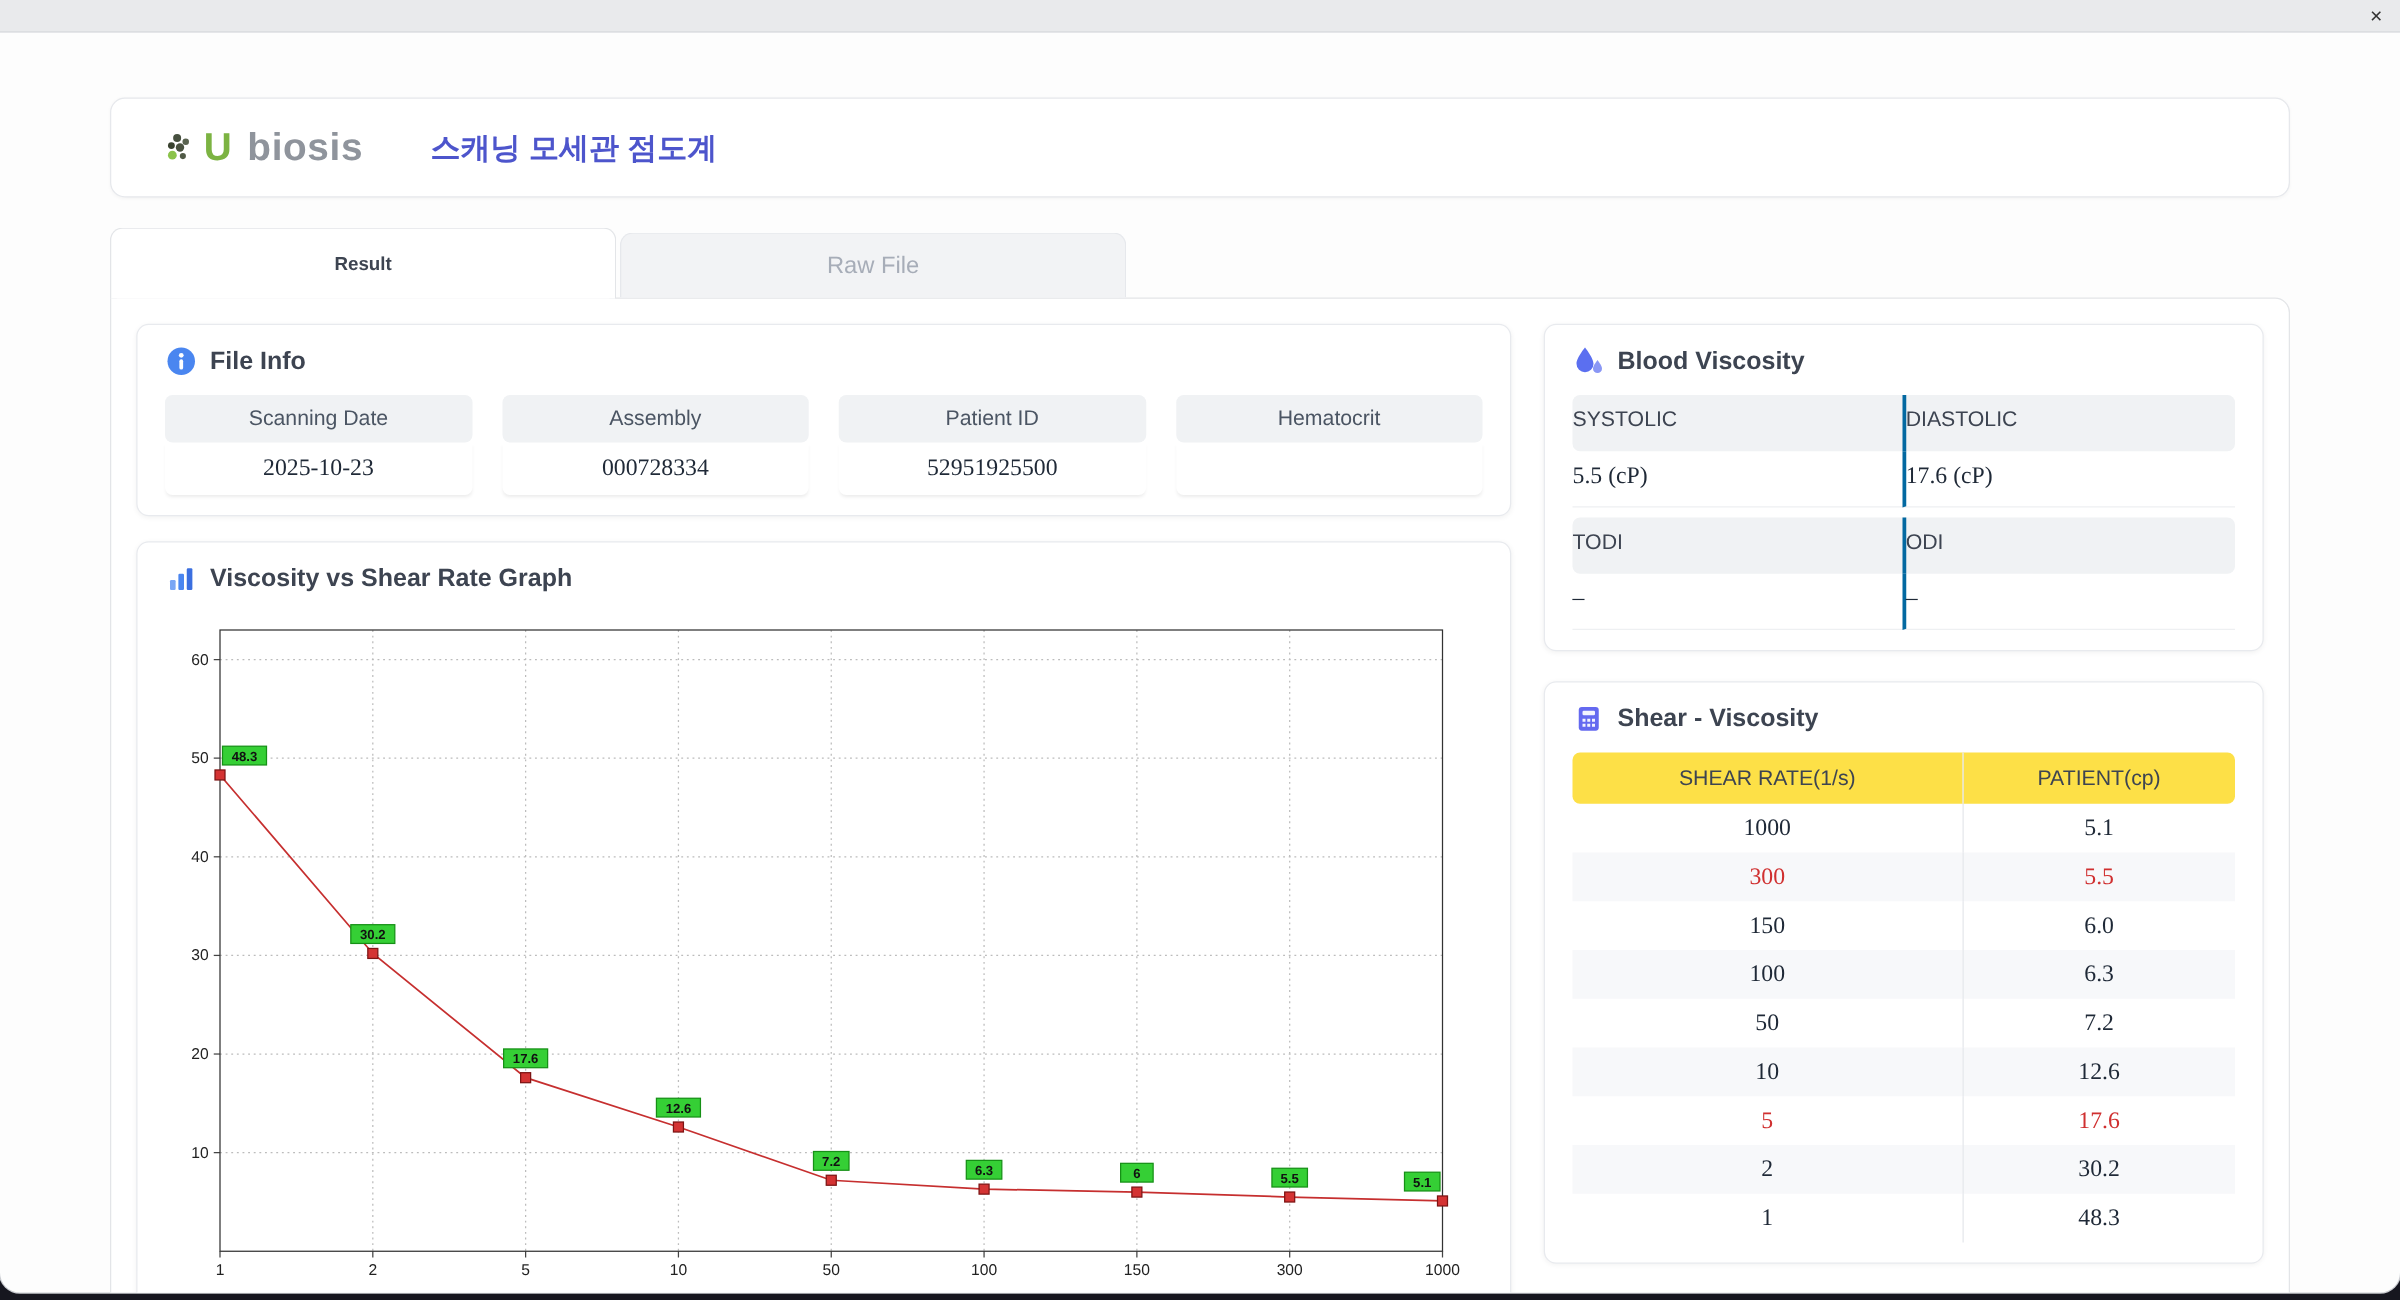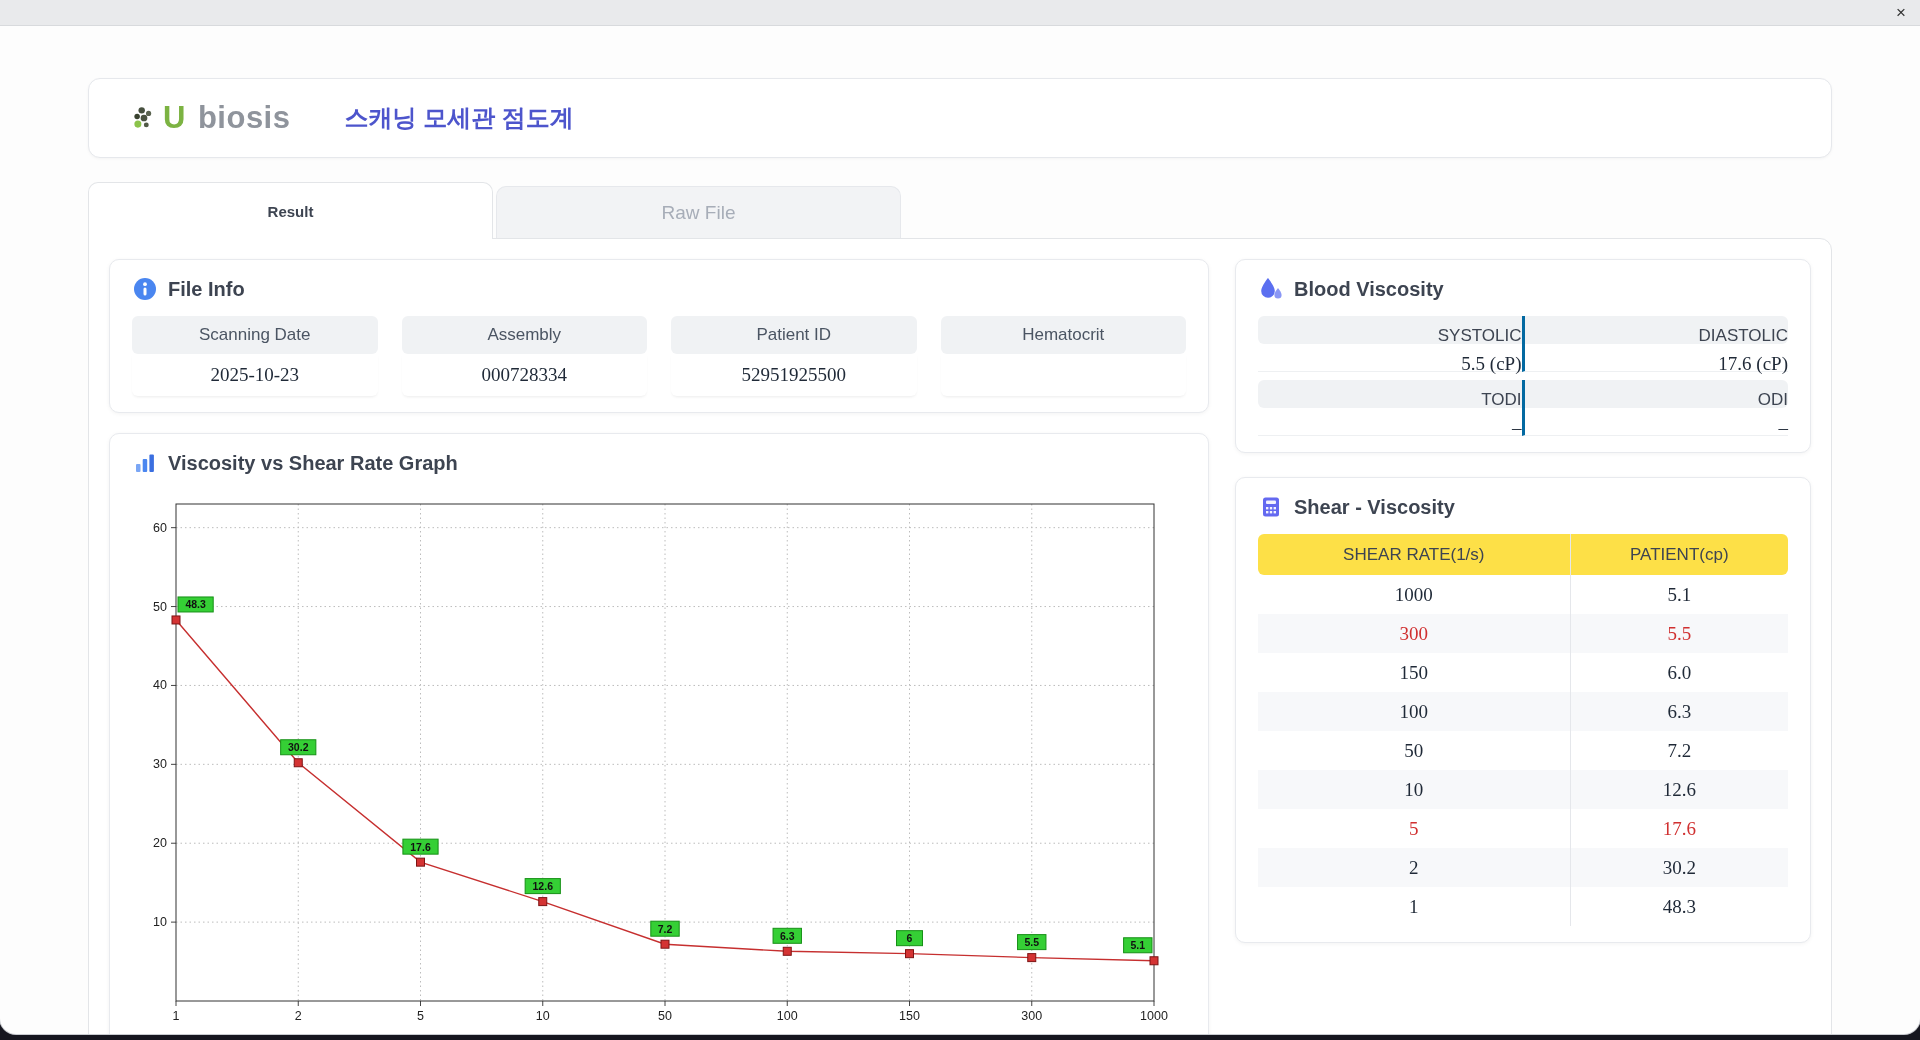--- a/index.html
+++ b/index.html
@@ -54,21 +54,21 @@
   .field-value { height:42px; line-height:42px; text-align:center;
                  font-family:"Liberation Serif", serif; font-size:19px; color:#1f2937;
                  box-shadow:0 2px 3px -1px rgba(0,0,0,.08); border-radius:0 0 6px 6px; min-height:42px; }
 
   
   .chart-svg { display:block; margin-top:6px; }
   .chart-svg text { font-family:"Liberation Sans", sans-serif; }
 
   
   .bv-row { display:flex; }
-  .bv-cell { flex:1; height:28px; line-height:40px; text-align:right; }
+  .bv-cell { flex:1; height:45px; line-height:40px; text-align:left; }
   .bv-cell + .bv-cell { border-left:3px solid #0369a1; }
   .bv-head { background:#f0f2f4; border-radius:6px; }
   .bv-head .bv-cell { font-size:17px; color:#3d4451; }
   .bv-vals .bv-cell { font-family:"Liberation Serif", serif; font-size:19px; color:#1f2937;
                       border-bottom:1px solid #eef0f2; }
   .bv-gap { margin-top:8px; }
 
   
   .sv-table { width:100%; border-collapse:collapse; }
   .sv-table th { height:41px; background:#fde047; font-weight:500; font-size:17px; color:#3d4451; }

